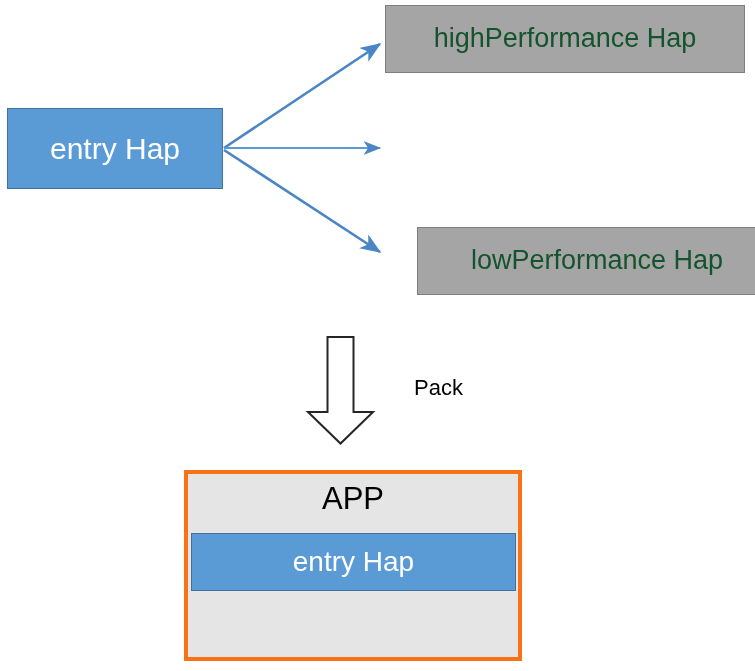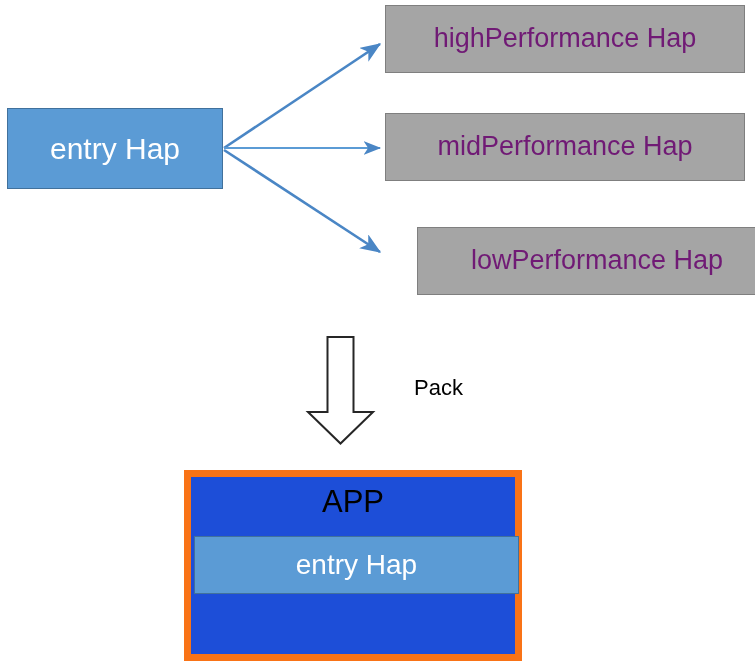--- a/index.html
+++ b/index.html
@@ -30,21 +30,21 @@
     white-space: nowrap;
   }
   .node-blue {
     background: #5B9BD5;
     border: 1px solid #41719C;
     color: #ffffff;
   }
   .node-gray {
     background: #A5A5A5;
     border: 1px solid #7F7F7F;
-    color: #701a75;
+    color: #14532d;
   }
 
   
   #entry-hap-node {
     left: 7px;
     top: 108px;
     width: 216px;
     height: 81px;
     font-size: 30px;
   }
@@ -81,22 +81,22 @@
   }
 
   
   #app-container {
     position: absolute;
     left: 184px;
     top: 470px;
     width: 338px;
     height: 191px;
     box-sizing: border-box;
-    border: 7px solid #f97316;
-    background: #1d4ed8;
+    border: 4px solid #f97316;
+    background: #e5e5e5;
   }
   #app-title {
     position: absolute;
     left: 0;
     top: 8px;
     width: 100%;
     text-align: center;
     font-size: 31px;
     color: #000000;
     line-height: 1.1;
@@ -151,23 +151,20 @@
   </svg>
 
   <div id="entry-hap-node" class="node node-blue">
     <span>entry Hap</span>
   </div>
 
   <div id="high-performance-hap-node" class="node node-gray variant-node">
     <span>highPerformance Hap</span>
   </div>
 
-  <div id="mid-performance-hap-node" class="node node-gray variant-node">
-    <span>midPerformance Hap</span>
-  </div>
 
   <div id="low-performance-hap-node" class="node node-gray variant-node">
     <span>lowPerformance Hap</span>
   </div>
 
   <svg style="position:absolute;left:303px;top:331px;width:78px;height:120px;" viewBox="0 0 78 120">
     <path d="M24.5,6 L50.5,6 L50.5,81 L70,81 L37.5,112.5 L5,81 L24.5,81 Z" fill="#FFFFFF" stroke="#262626" stroke-width="2" stroke-linejoin="miter"></path>
   </svg>
 
   <div id="pack-label">Pack</div>

